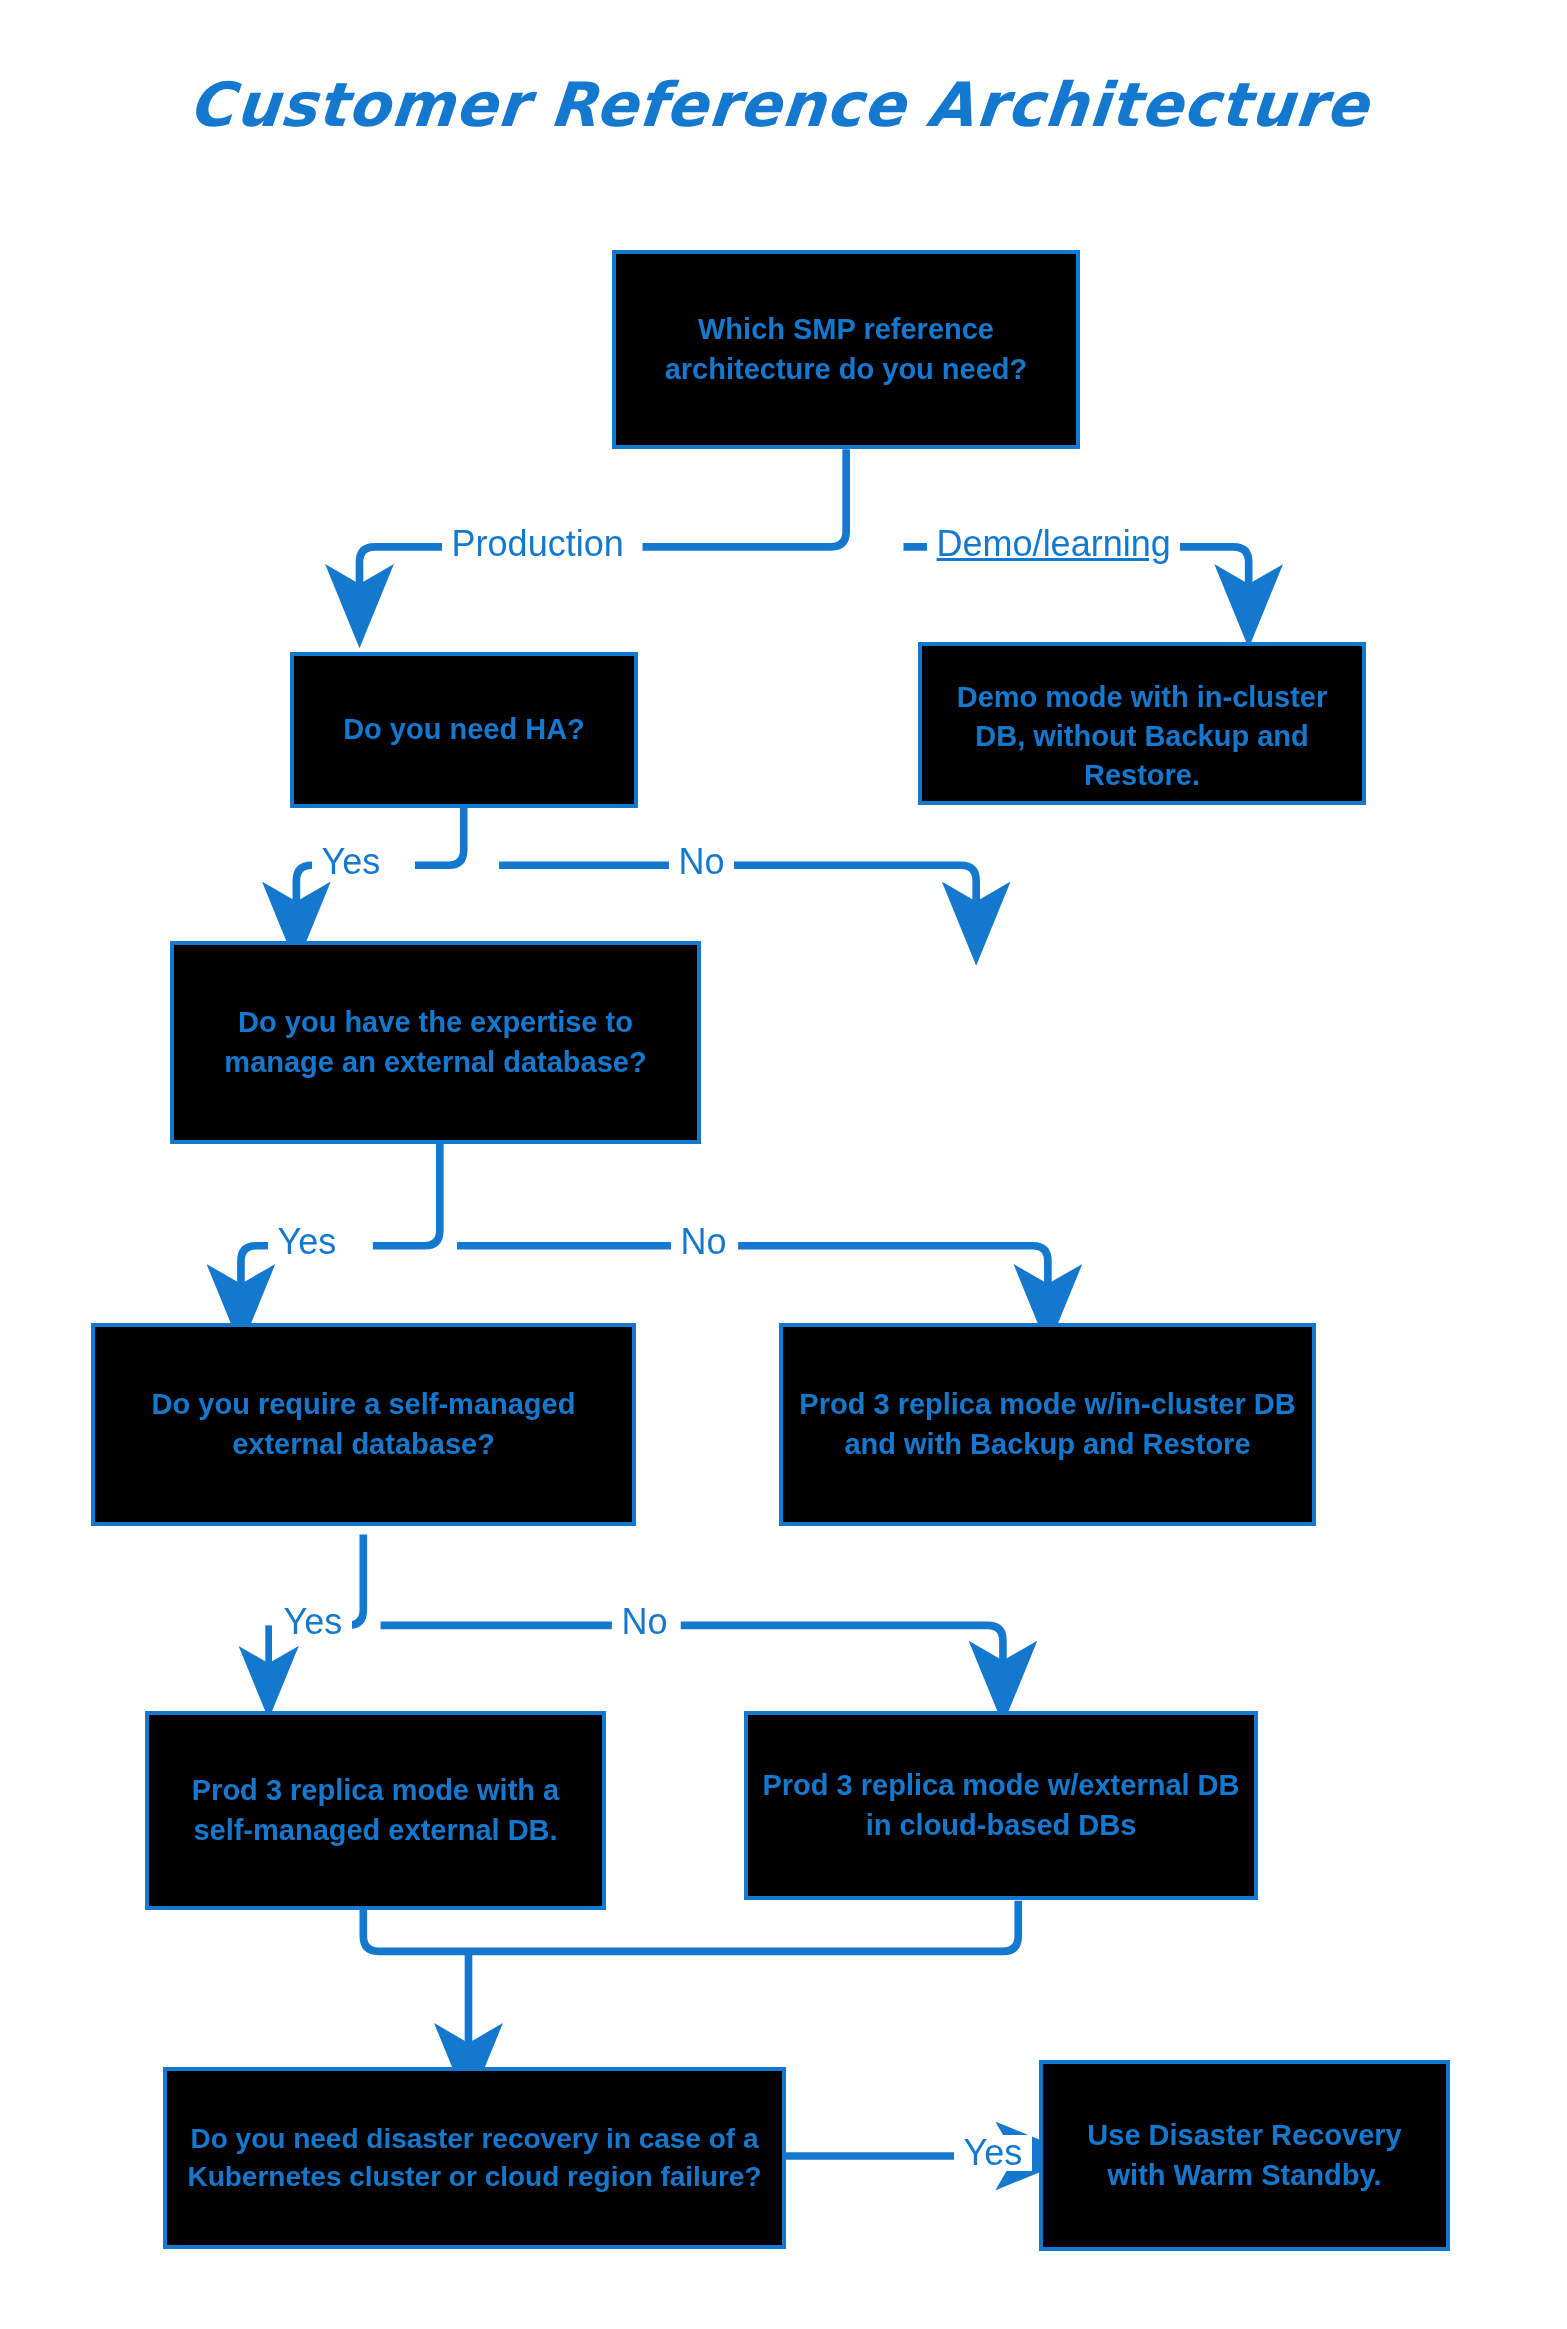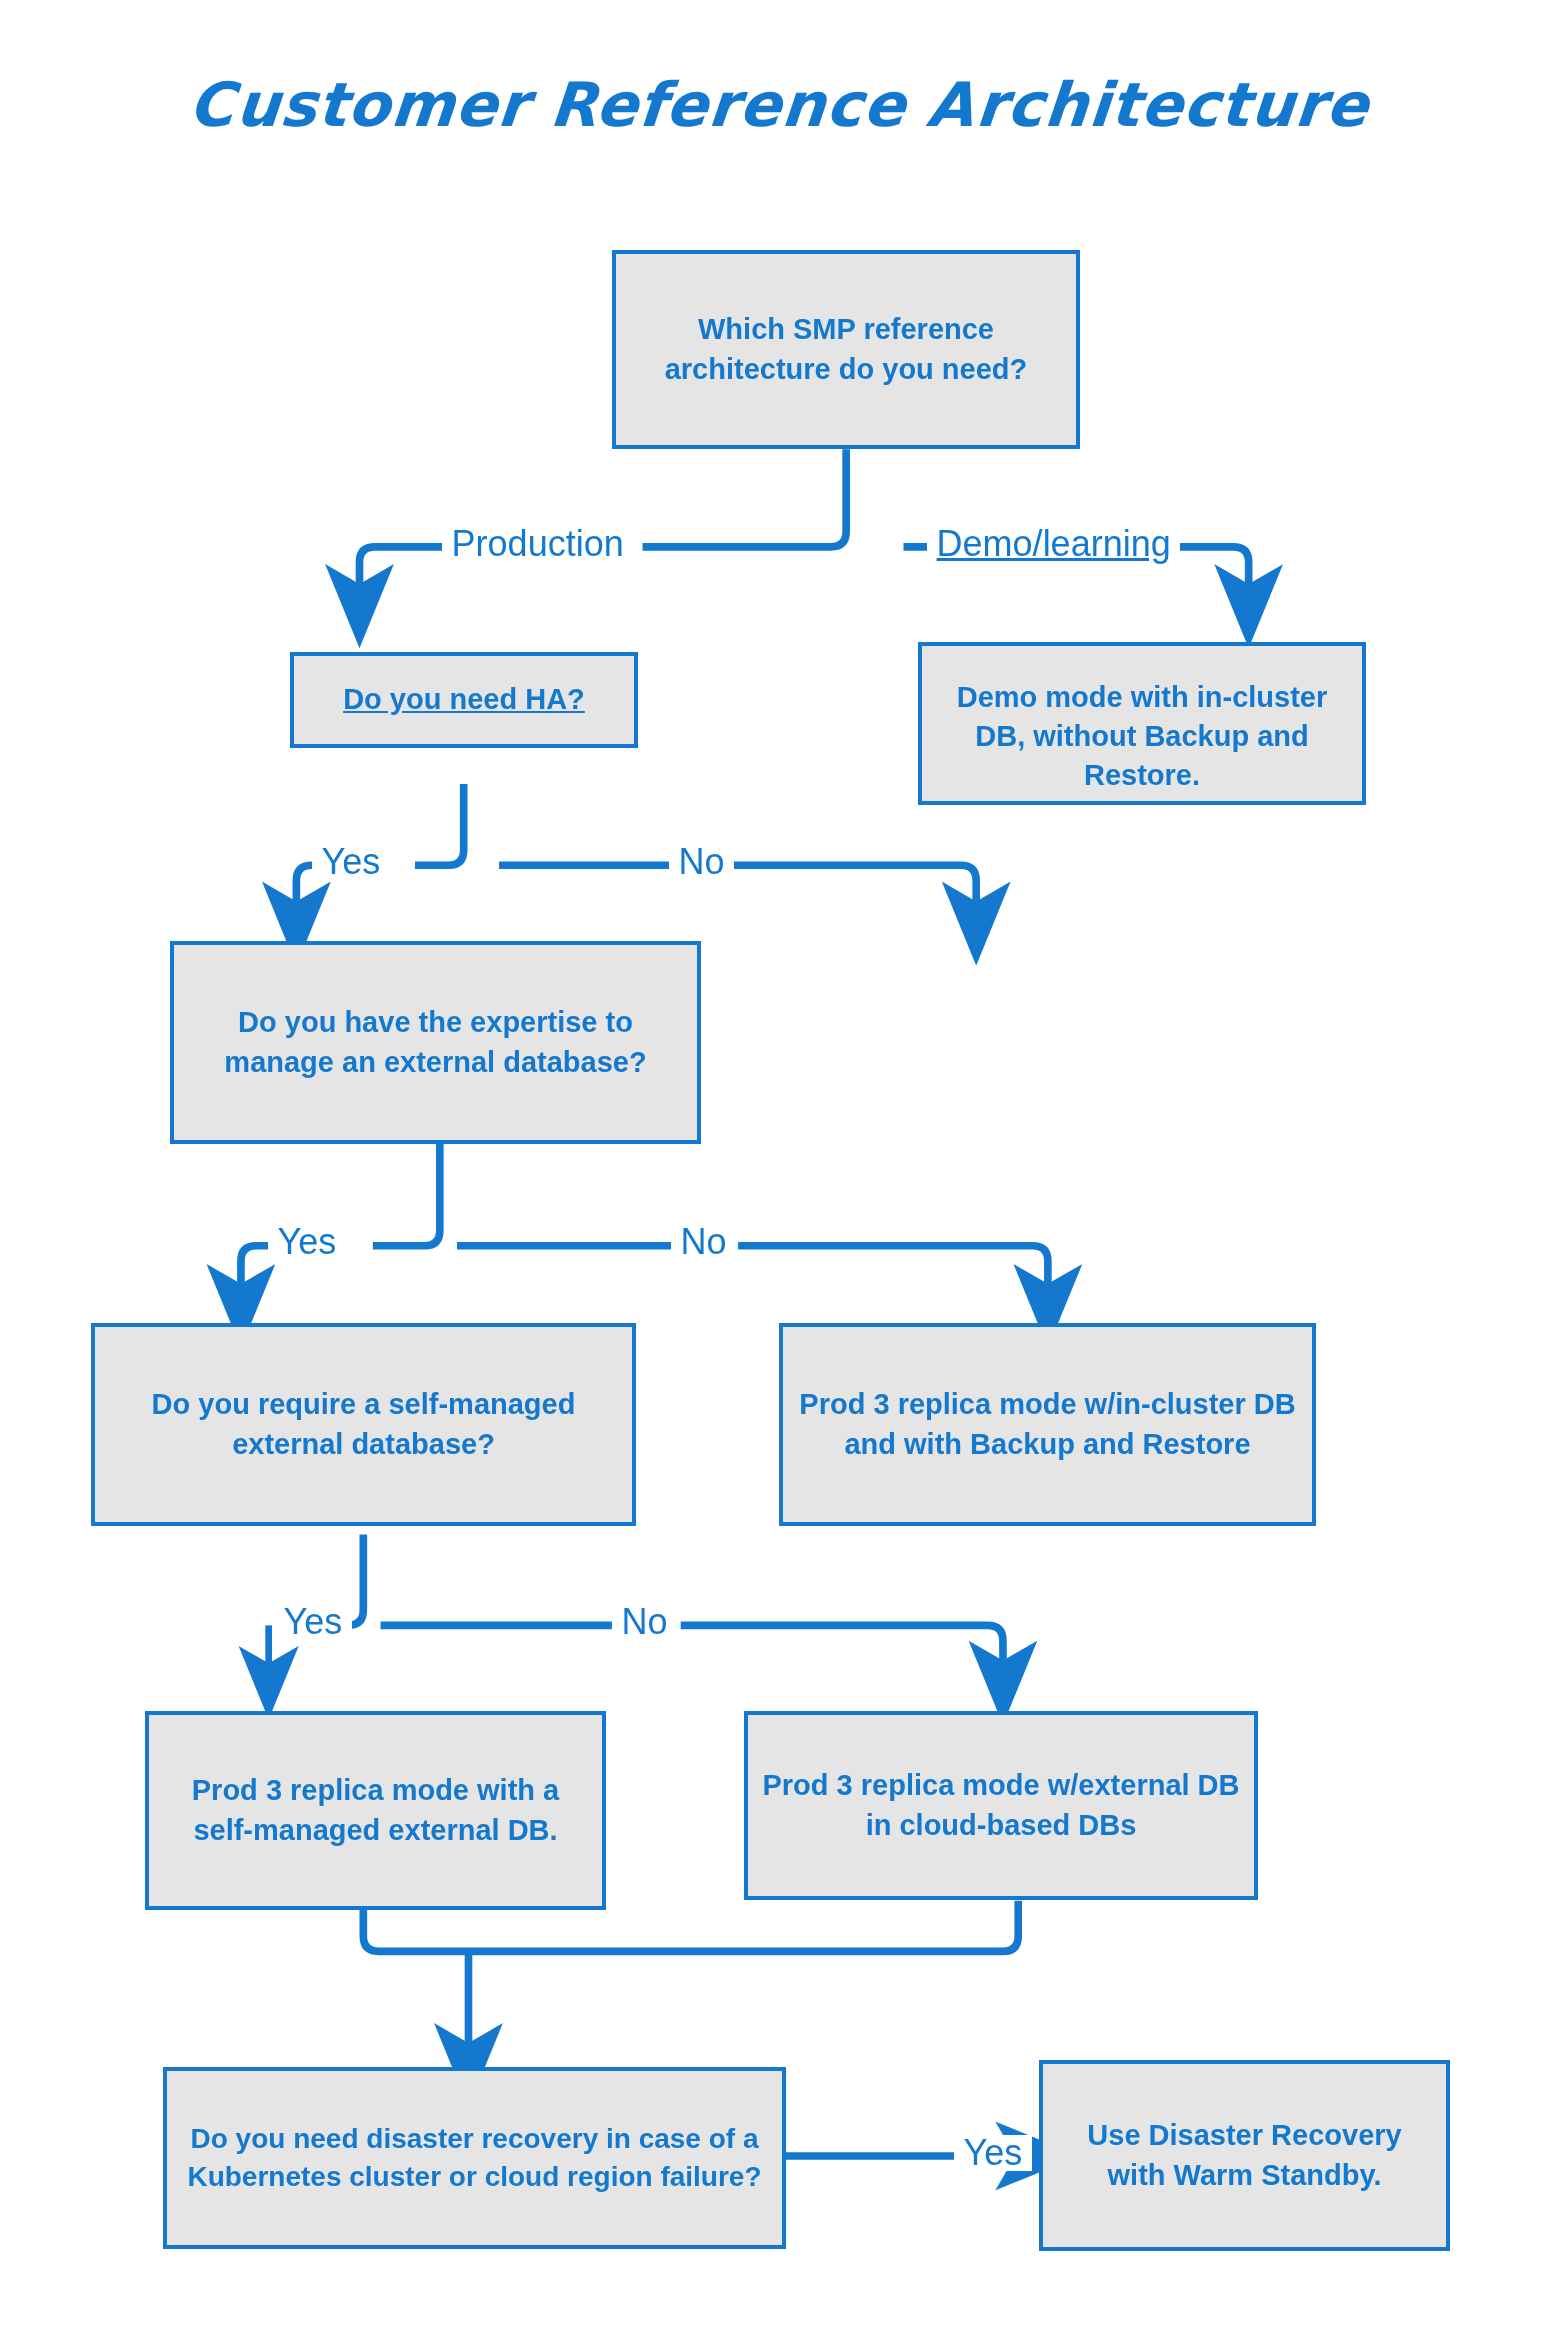--- a/index.html
+++ b/index.html
@@ -34,21 +34,21 @@
     font-weight: bold;
     font-size: 61px;
     letter-spacing: 1px;
     color: #1479ce;
     transform: skewX(-8deg);
   }
   .node {
     position: absolute;
     box-sizing: border-box;
     border: 4.8px solid #1479ce;
-    background: #e5e5e5;
+    background: #000000;
     color: #1479ce;
     font-family: "Liberation Sans", sans-serif;
     font-weight: bold;
     font-size: 29px;
     line-height: 1.35;
     text-align: center;
     display: flex;
     align-items: center;
     justify-content: center;
     padding: 5.7px 13.4px;
@@ -117,21 +117,21 @@
 
       <path d="M822,2255 L1000,2255"></path>
       <path d="M1060,2255 L1085,2255" marker-end="url(#arwr)"></path>
     </g>
   </svg>
 
   <div class="node" style="left:612px; top:250px; width:468px; height:199px;">
     <span>Which SMP reference architecture do you need?</span>
   </div>
 
-  <div class="node" style="left:290px; top:652px; width:348px; height:96px;text-decoration:underline;">
+  <div class="node" style="left:290px; top:652px; width:348px; height:156px;">
     <span>Do you need HA?</span>
   </div>
 
   <div class="node" style="left:918px; top:642px; width:448px; height:163px;align-items:flex-end;">
     <span>Demo mode with in-cluster DB, without Backup and Restore.</span>
   </div>
 
   <div class="node" style="left:170px; top:941px; width:531px; height:203px;">
     <span>Do you have the expertise to manage an external database?</span>
   </div>

